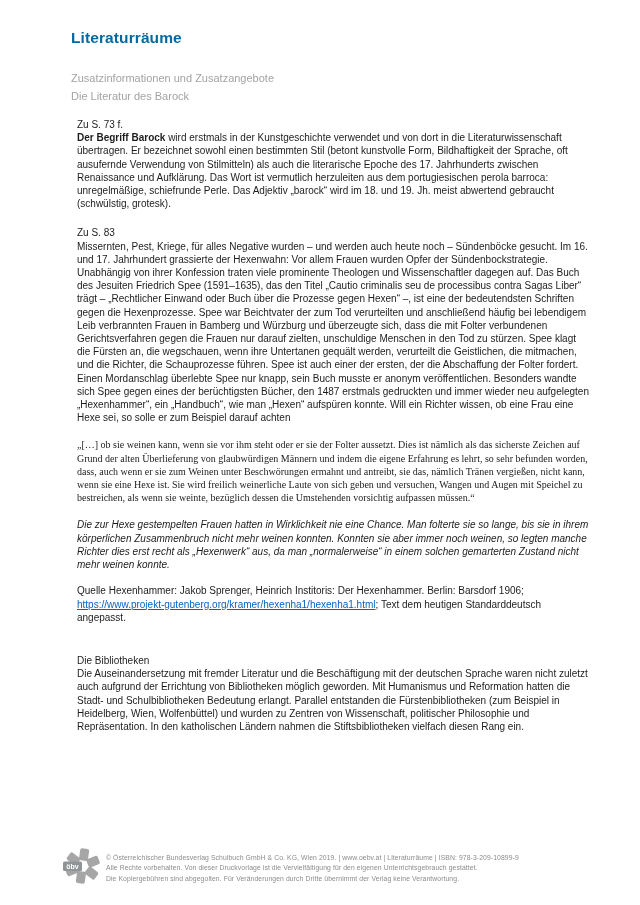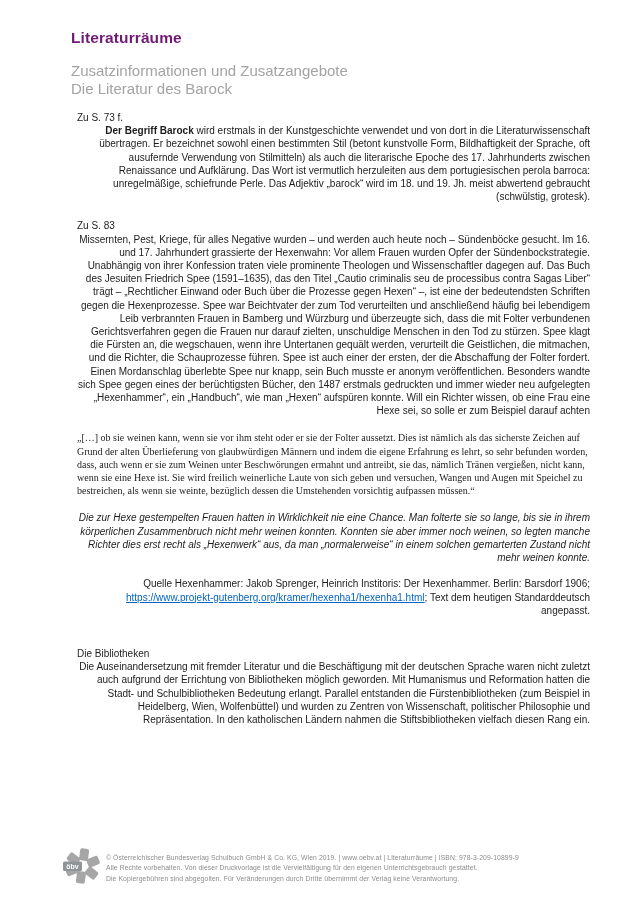--- a/index.html
+++ b/index.html
@@ -6,31 +6,31 @@
   html, body { background: #ffffff; }
   body {
     width: 640px; height: 905px;
     position: relative;
     font-family: "Liberation Sans", sans-serif;
     color: #1c1c1c;
     overflow: hidden;
   }
   .page-header { padding-top: 29px; margin-left: 71px; }
   .page-title {
-    font-size: 15.5px; font-weight: bold; color: #701a75;
-    letter-spacing: 0.1px; margin-bottom: 15px;
+    font-size: 15.5px; font-weight: bold; color: #0369a1;
+    letter-spacing: 0.1px; margin-bottom: 22px;
   }
-  .page-sub { font-size: 15px; line-height: 18px; color: #a3a3a3; }
+  .page-sub { font-size: 11px; line-height: 18px; color: #a3a3a3; }
 
   .doc-main { margin-left: 77px; width: 513px; font-size: 10px; line-height: 13.2px; }
 
   .sec-heading { font-weight: normal; }
   .sec-73 { margin-top: 13px; }
   .sec-74 { margin-top: 16px; }
-  .para { margin: 0; text-align: right; }
+  .para { margin: 0; }
   .quote-para {
     font-family: "Liberation Serif", serif;
     font-size: 10px; line-height: 13.2px;
     margin-top: 14px;
   }
   .after-quote { margin-top: 14px; font-style: italic; }
   .source-para { margin-top: 13px; }
   .link { color: #0563c1; text-decoration: underline; cursor: pointer; }
   .sec-bib { margin-top: 30px; }
 

